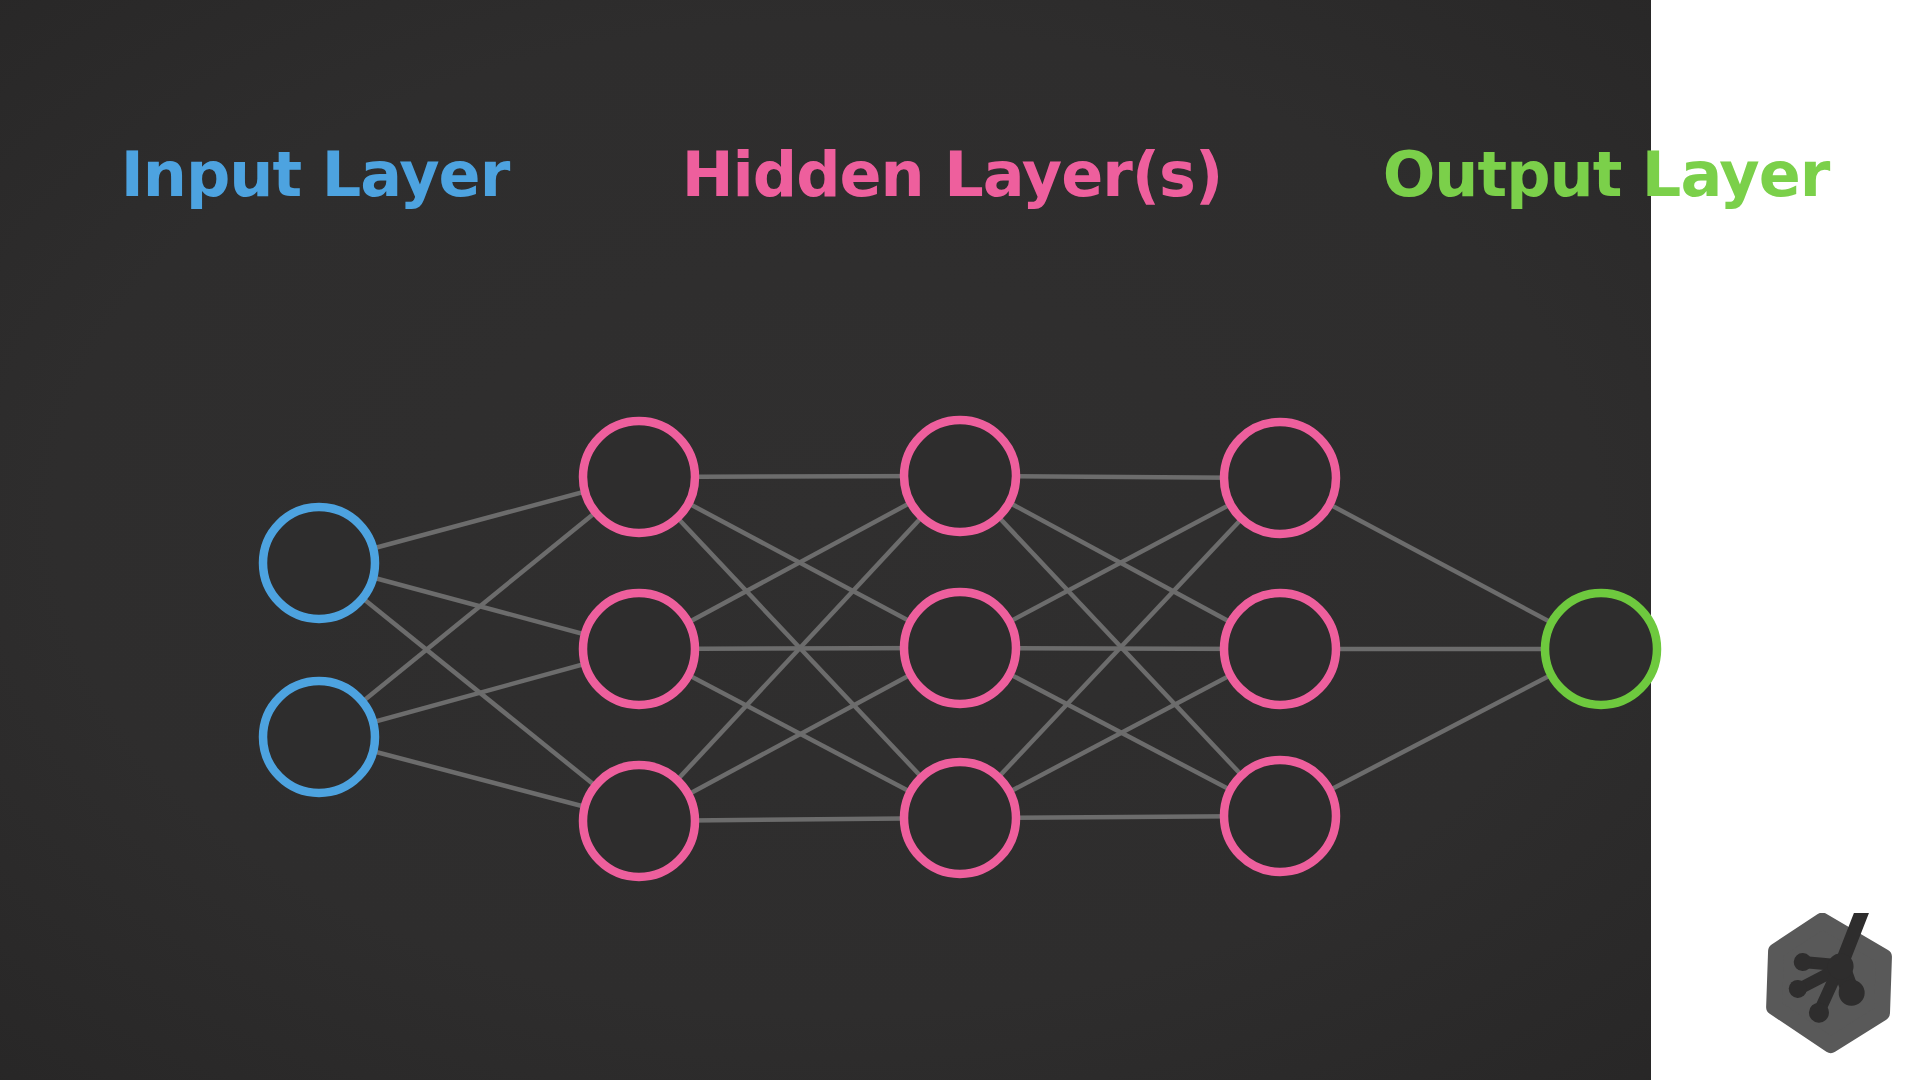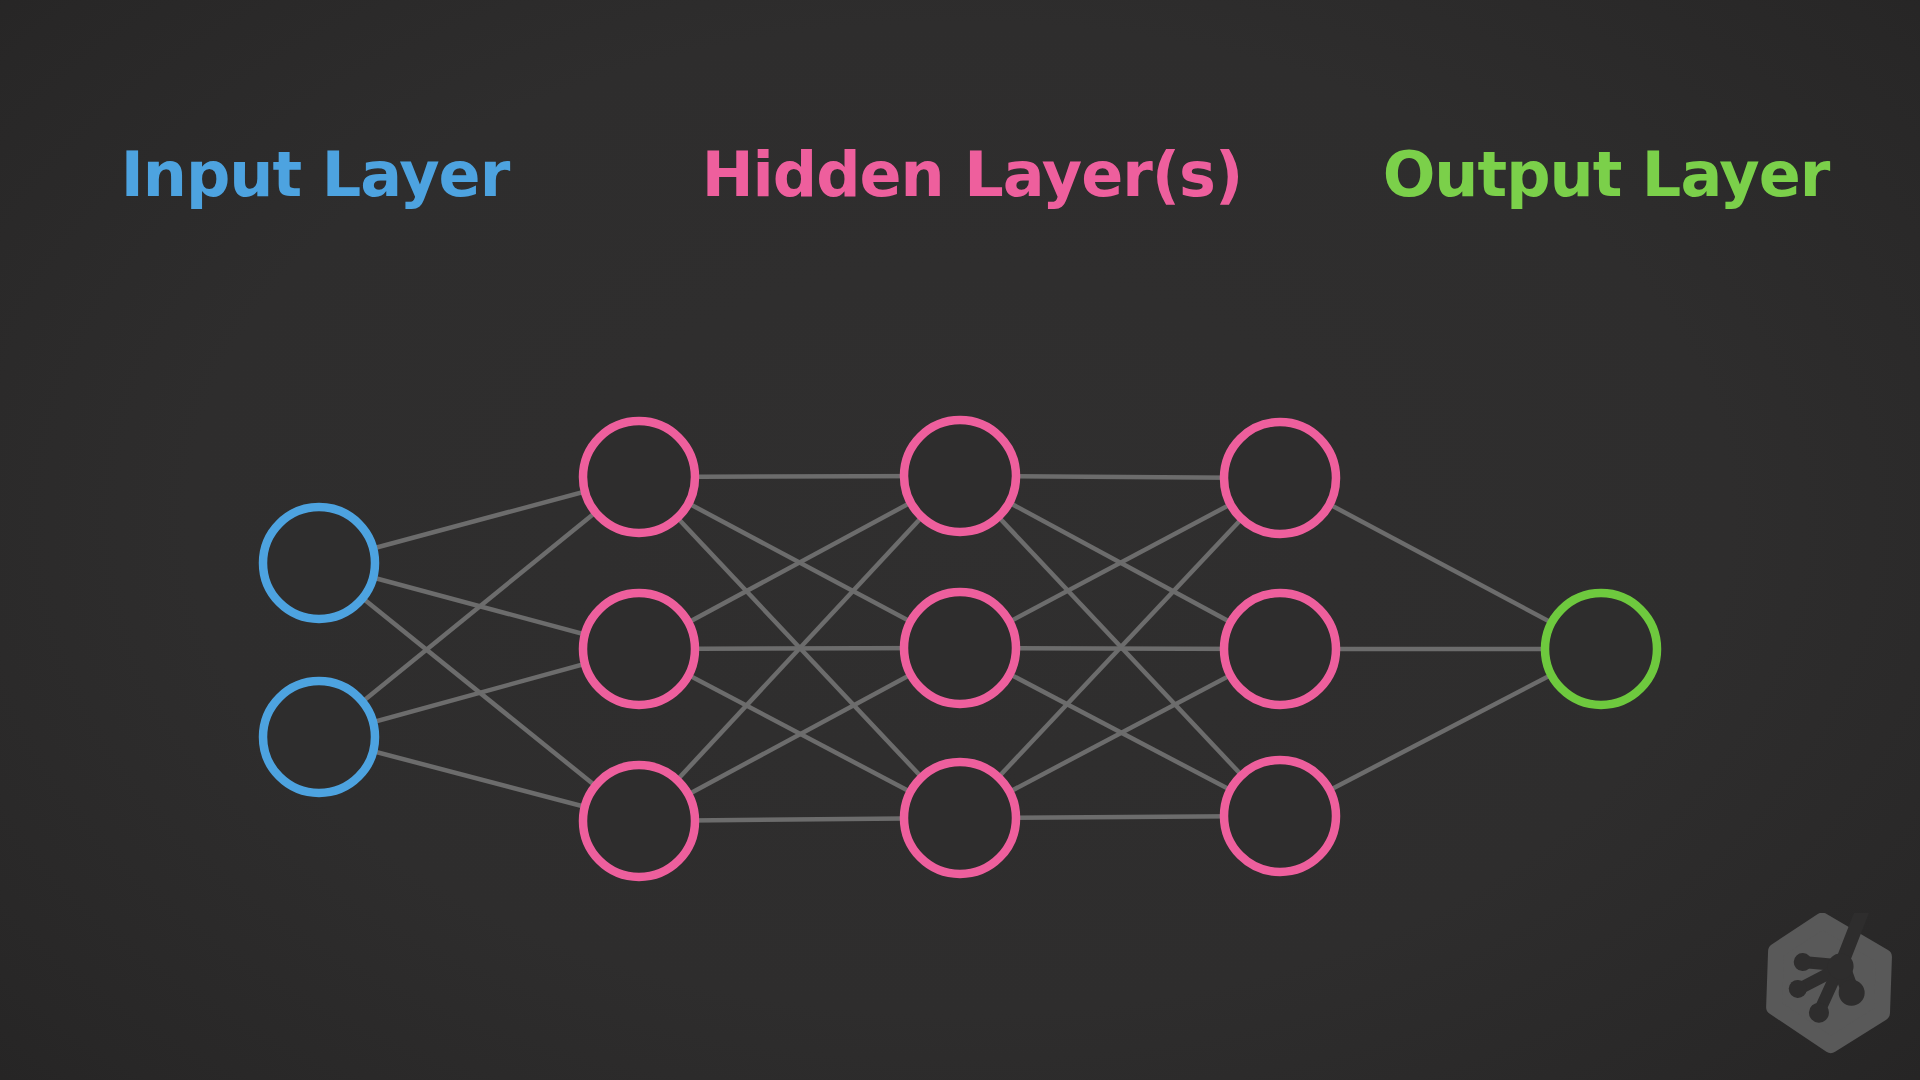--- a/index.html
+++ b/index.html
@@ -5,21 +5,21 @@
   html, body {
     margin: 0;
     padding: 0;
     width: 1920px;
     height: 1080px;
     overflow: hidden;
     font-family: "DejaVu Sans", "Liberation Sans", sans-serif;
   }
   .stage {
     position: relative;
-    width: 1920px;
+    width: 1651px;
     height: 1080px;
     background: radial-gradient(ellipse 1400px 900px at 50% 48%, #302f2f 0%, #2e2d2d 55%, #282727 85%, #242323 100%);
   }
   .layer-label {
     position: absolute;
     top: 140px;
     transform: translateX(-50%);
     font-size: 62px;
     line-height: 70px;
     font-weight: 700;
@@ -43,21 +43,21 @@
     height: 142px;
   }
 </style>
 </head>
 <body>
 
 <div class="stage">
 
   <div class="layer-label label-input" style="color: rgb(77, 163, 224);">Input Layer</div>
 
-  <div class="layer-label label-hidden" style="color: rgb(238, 95, 157); margin-left: 20px;">Hidden Layer(s)</div>
+  <div class="layer-label label-hidden" style="color: rgb(238, 95, 157);">Hidden Layer(s)</div>
 
   <div class="layer-label label-output" style="color: rgb(123, 208, 74); text-align: right;">Output Layer</div>
 
   <svg class="network-svg" width="1920" height="1080" viewBox="0 0 1920 1080">
     <g id="edges">
         <line x1="319" y1="563" x2="639" y2="477" stroke="#6c6c6c" stroke-width="4.5"></line>
         <line x1="319" y1="563" x2="639" y2="649" stroke="#6c6c6c" stroke-width="4.5"></line>
         <line x1="319" y1="563" x2="639" y2="821" stroke="#6c6c6c" stroke-width="4.5"></line>
         <line x1="319" y1="737" x2="639" y2="477" stroke="#6c6c6c" stroke-width="4.5"></line>
         <line x1="319" y1="737" x2="639" y2="649" stroke="#6c6c6c" stroke-width="4.5"></line>

